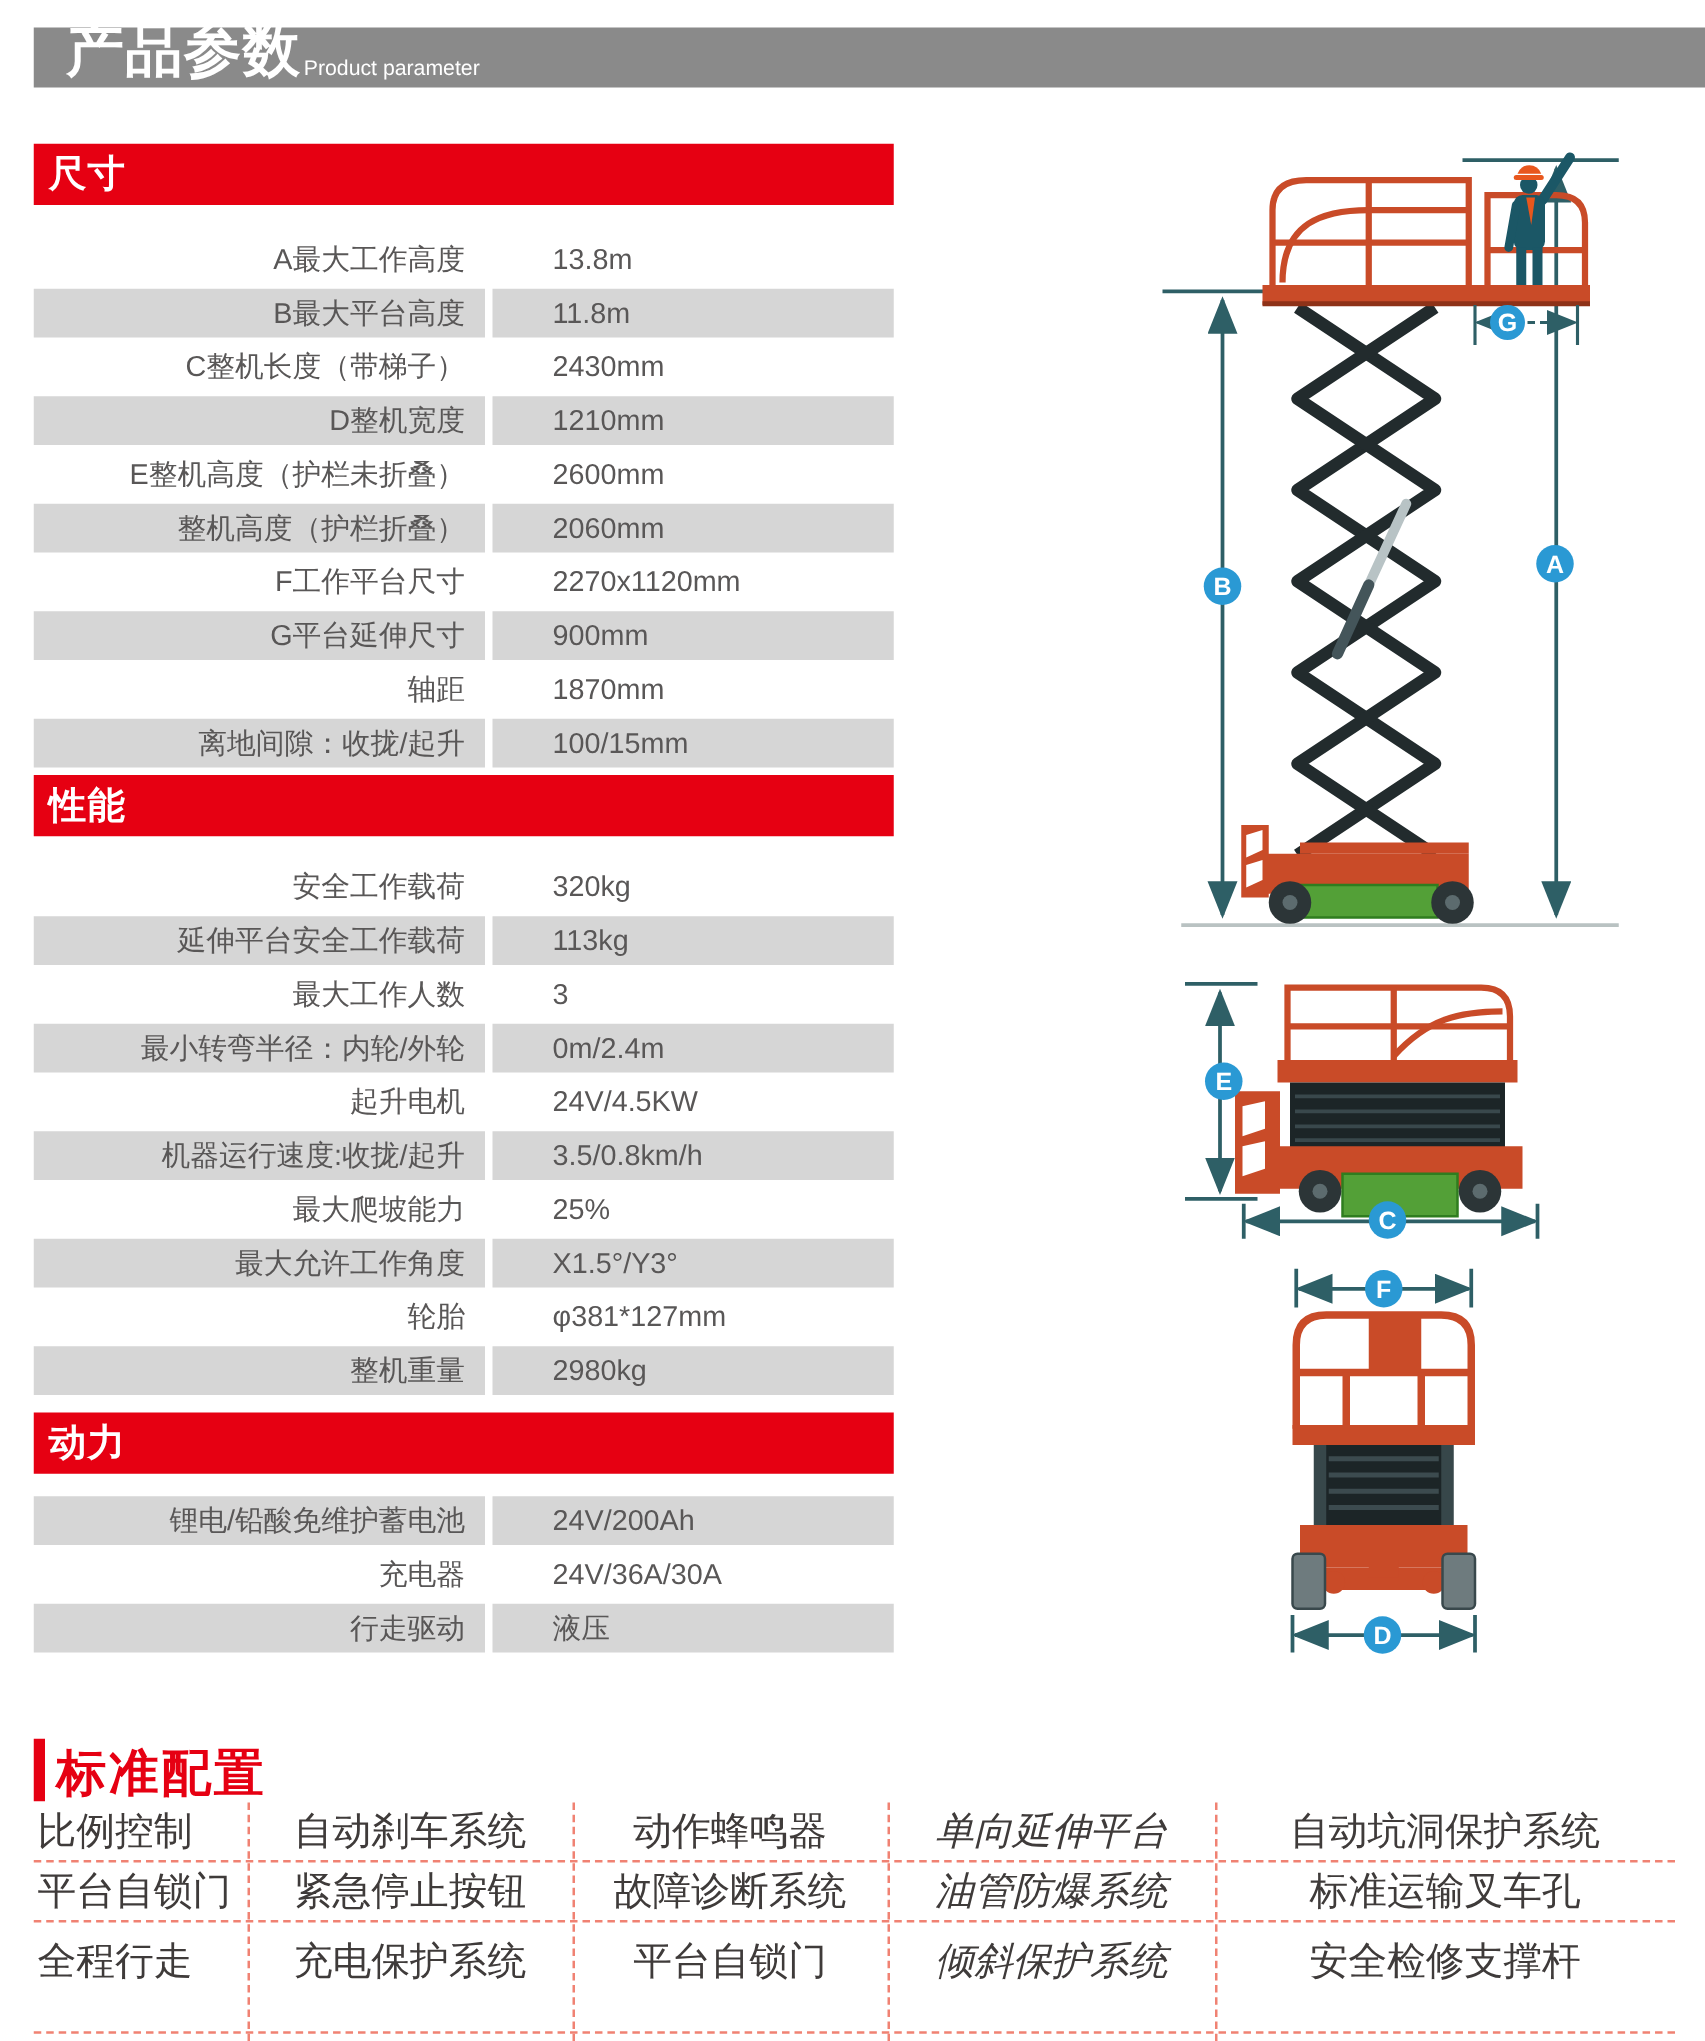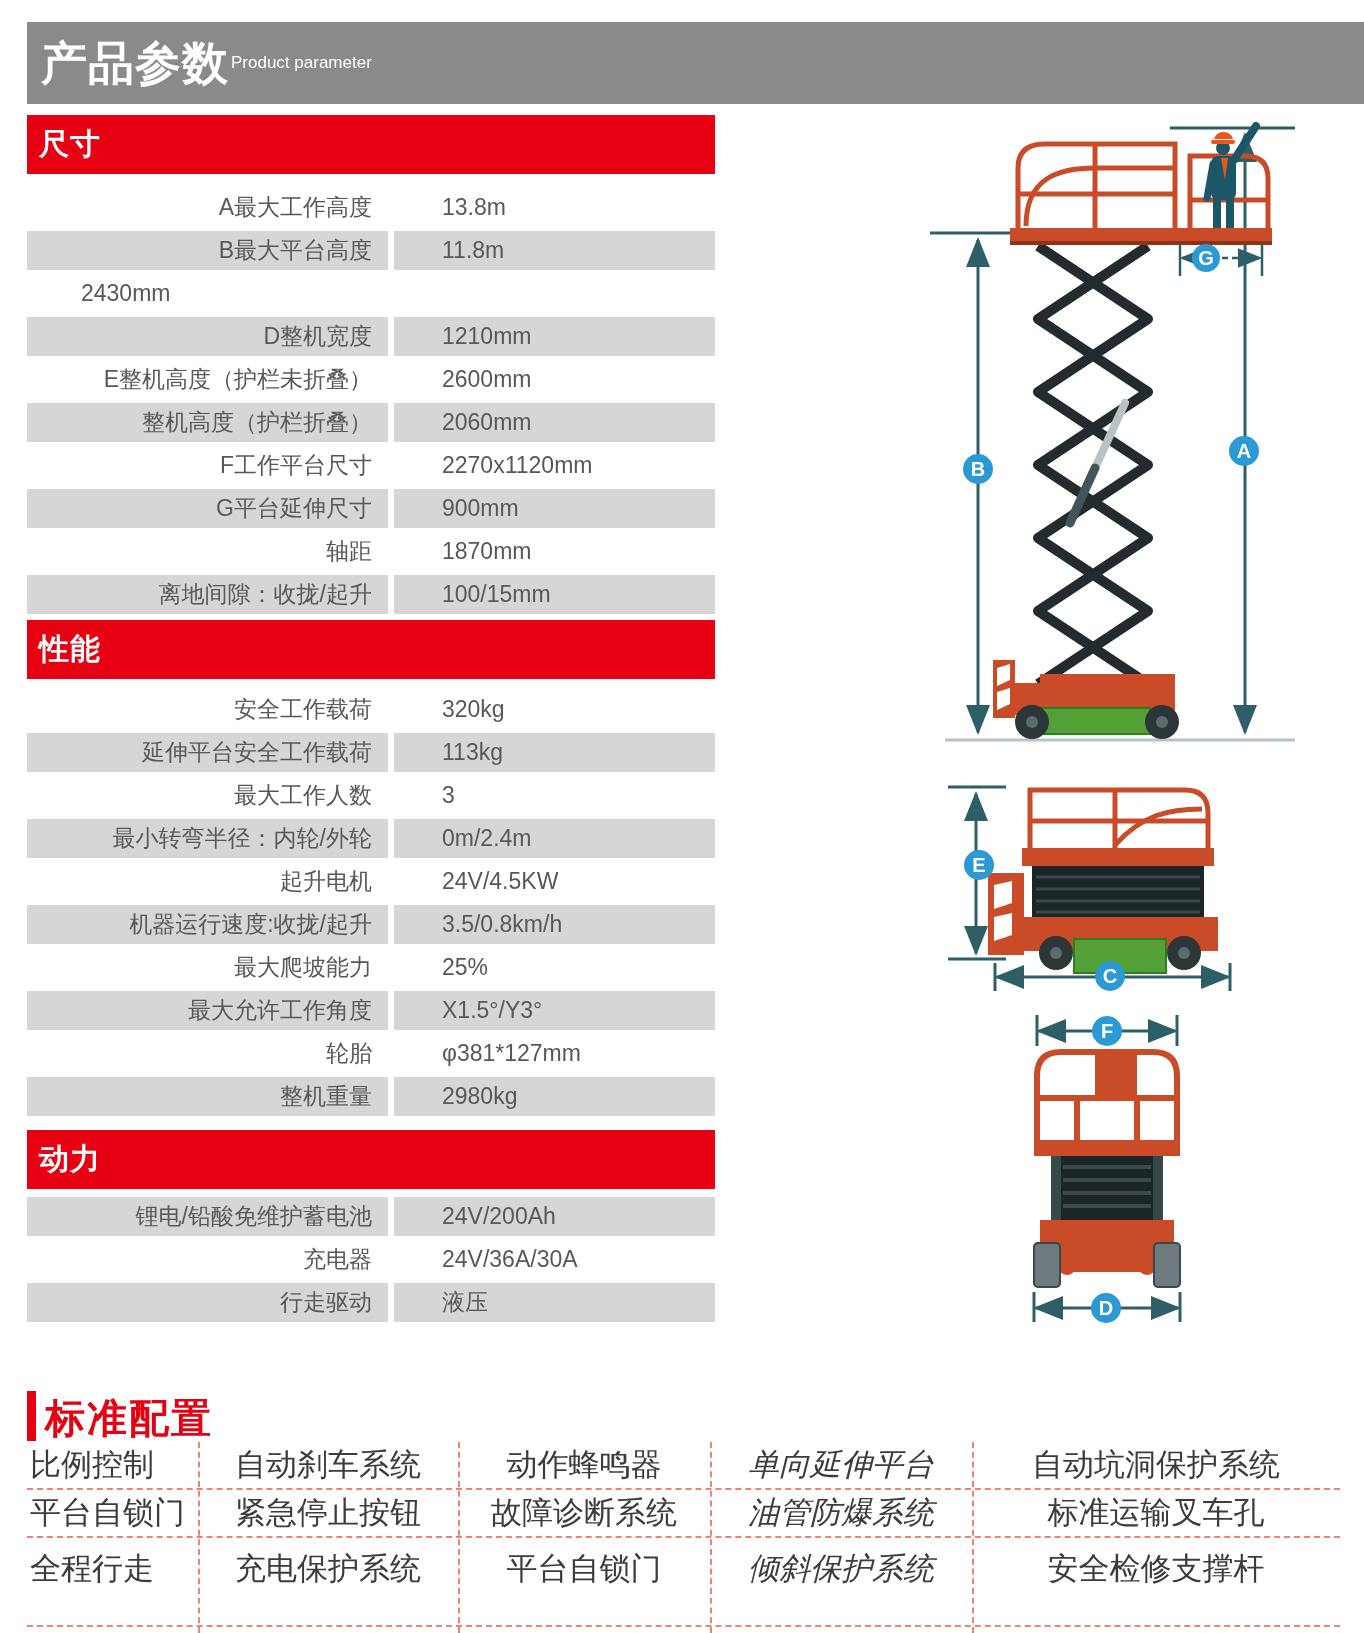--- a/index.html
+++ b/index.html
@@ -1,26 +1,26 @@
 <!DOCTYPE html>
 <html><head>
 <meta charset="utf-8">
 <style>
   html,body{margin:0;padding:0;background:#fff;}
   .canvas{position:relative;width:1364px;height:1633px;background:#ffffff;
           font-family:"Liberation Sans","DejaVu Sans",sans-serif;overflow:hidden;}
 
   
-  .page-header{position:absolute;left:27px;top:22px;width:1337px;height:82px;
-               background:#8a8a8a;display:flex;align-items:center;padding-left:14px;box-sizing:border-box;}
+  .page-header{position:absolute;left:27px;top:22px;width:1337px;height:48px;
+               background:#8a8a8a;display:flex;align-items:flex-end;padding-left:26px;box-sizing:border-box;}
   .page-header .zh{color:#fff;font-size:46px;font-weight:bold;line-height:60px;letter-spacing:1px;}
   .page-header .en{color:#fff;font-size:17px;line-height:30px;margin-left:2px;}
 
   
-  .sec-bar{position:absolute;left:27px;width:688px;height:59px;background:#e60012;
+  .sec-bar{position:absolute;left:27px;width:688px;height:49px;background:#e60012;
            color:#fff;font-size:30px;font-weight:600;display:flex;align-items:center;
            padding-left:12px;box-sizing:border-box;letter-spacing:1px;}
 
   
   .spec-rows{position:absolute;left:27px;width:688px;}
   .spec-row{display:flex;height:43px;align-items:flex-start;font-size:23px;color:#595757;}
   .spec-row .lbl{width:361px;text-align:right;padding-right:16px;box-sizing:border-box;
                  height:39px;display:flex;align-items:center;justify-content:flex-end;}
   .spec-row .val{flex:1;margin-left:6px;padding-left:48px;box-sizing:border-box;
                  height:39px;display:flex;align-items:center;}
@@ -63,20 +63,21 @@
   <div class="spec-rows" style="top:188px;">
     <div class="spec-row">
         <div class="lbl">A最大工作高度</div>
         <div class="val">13.8m</div>
       </div>
     <div class="spec-row alt">
         <div class="lbl">B最大平台高度</div>
         <div class="val">11.8m</div>
       </div>
     <div class="spec-row">
+        <div class="lbl">C整机长度（带梯子）</div>
         <div class="val">2430mm</div>
       </div>
     <div class="spec-row alt">
         <div class="lbl">D整机宽度</div>
         <div class="val">1210mm</div>
       </div>
     <div class="spec-row">
         <div class="lbl">E整机高度（护栏未折叠）</div>
         <div class="val">2600mm</div>
       </div>

